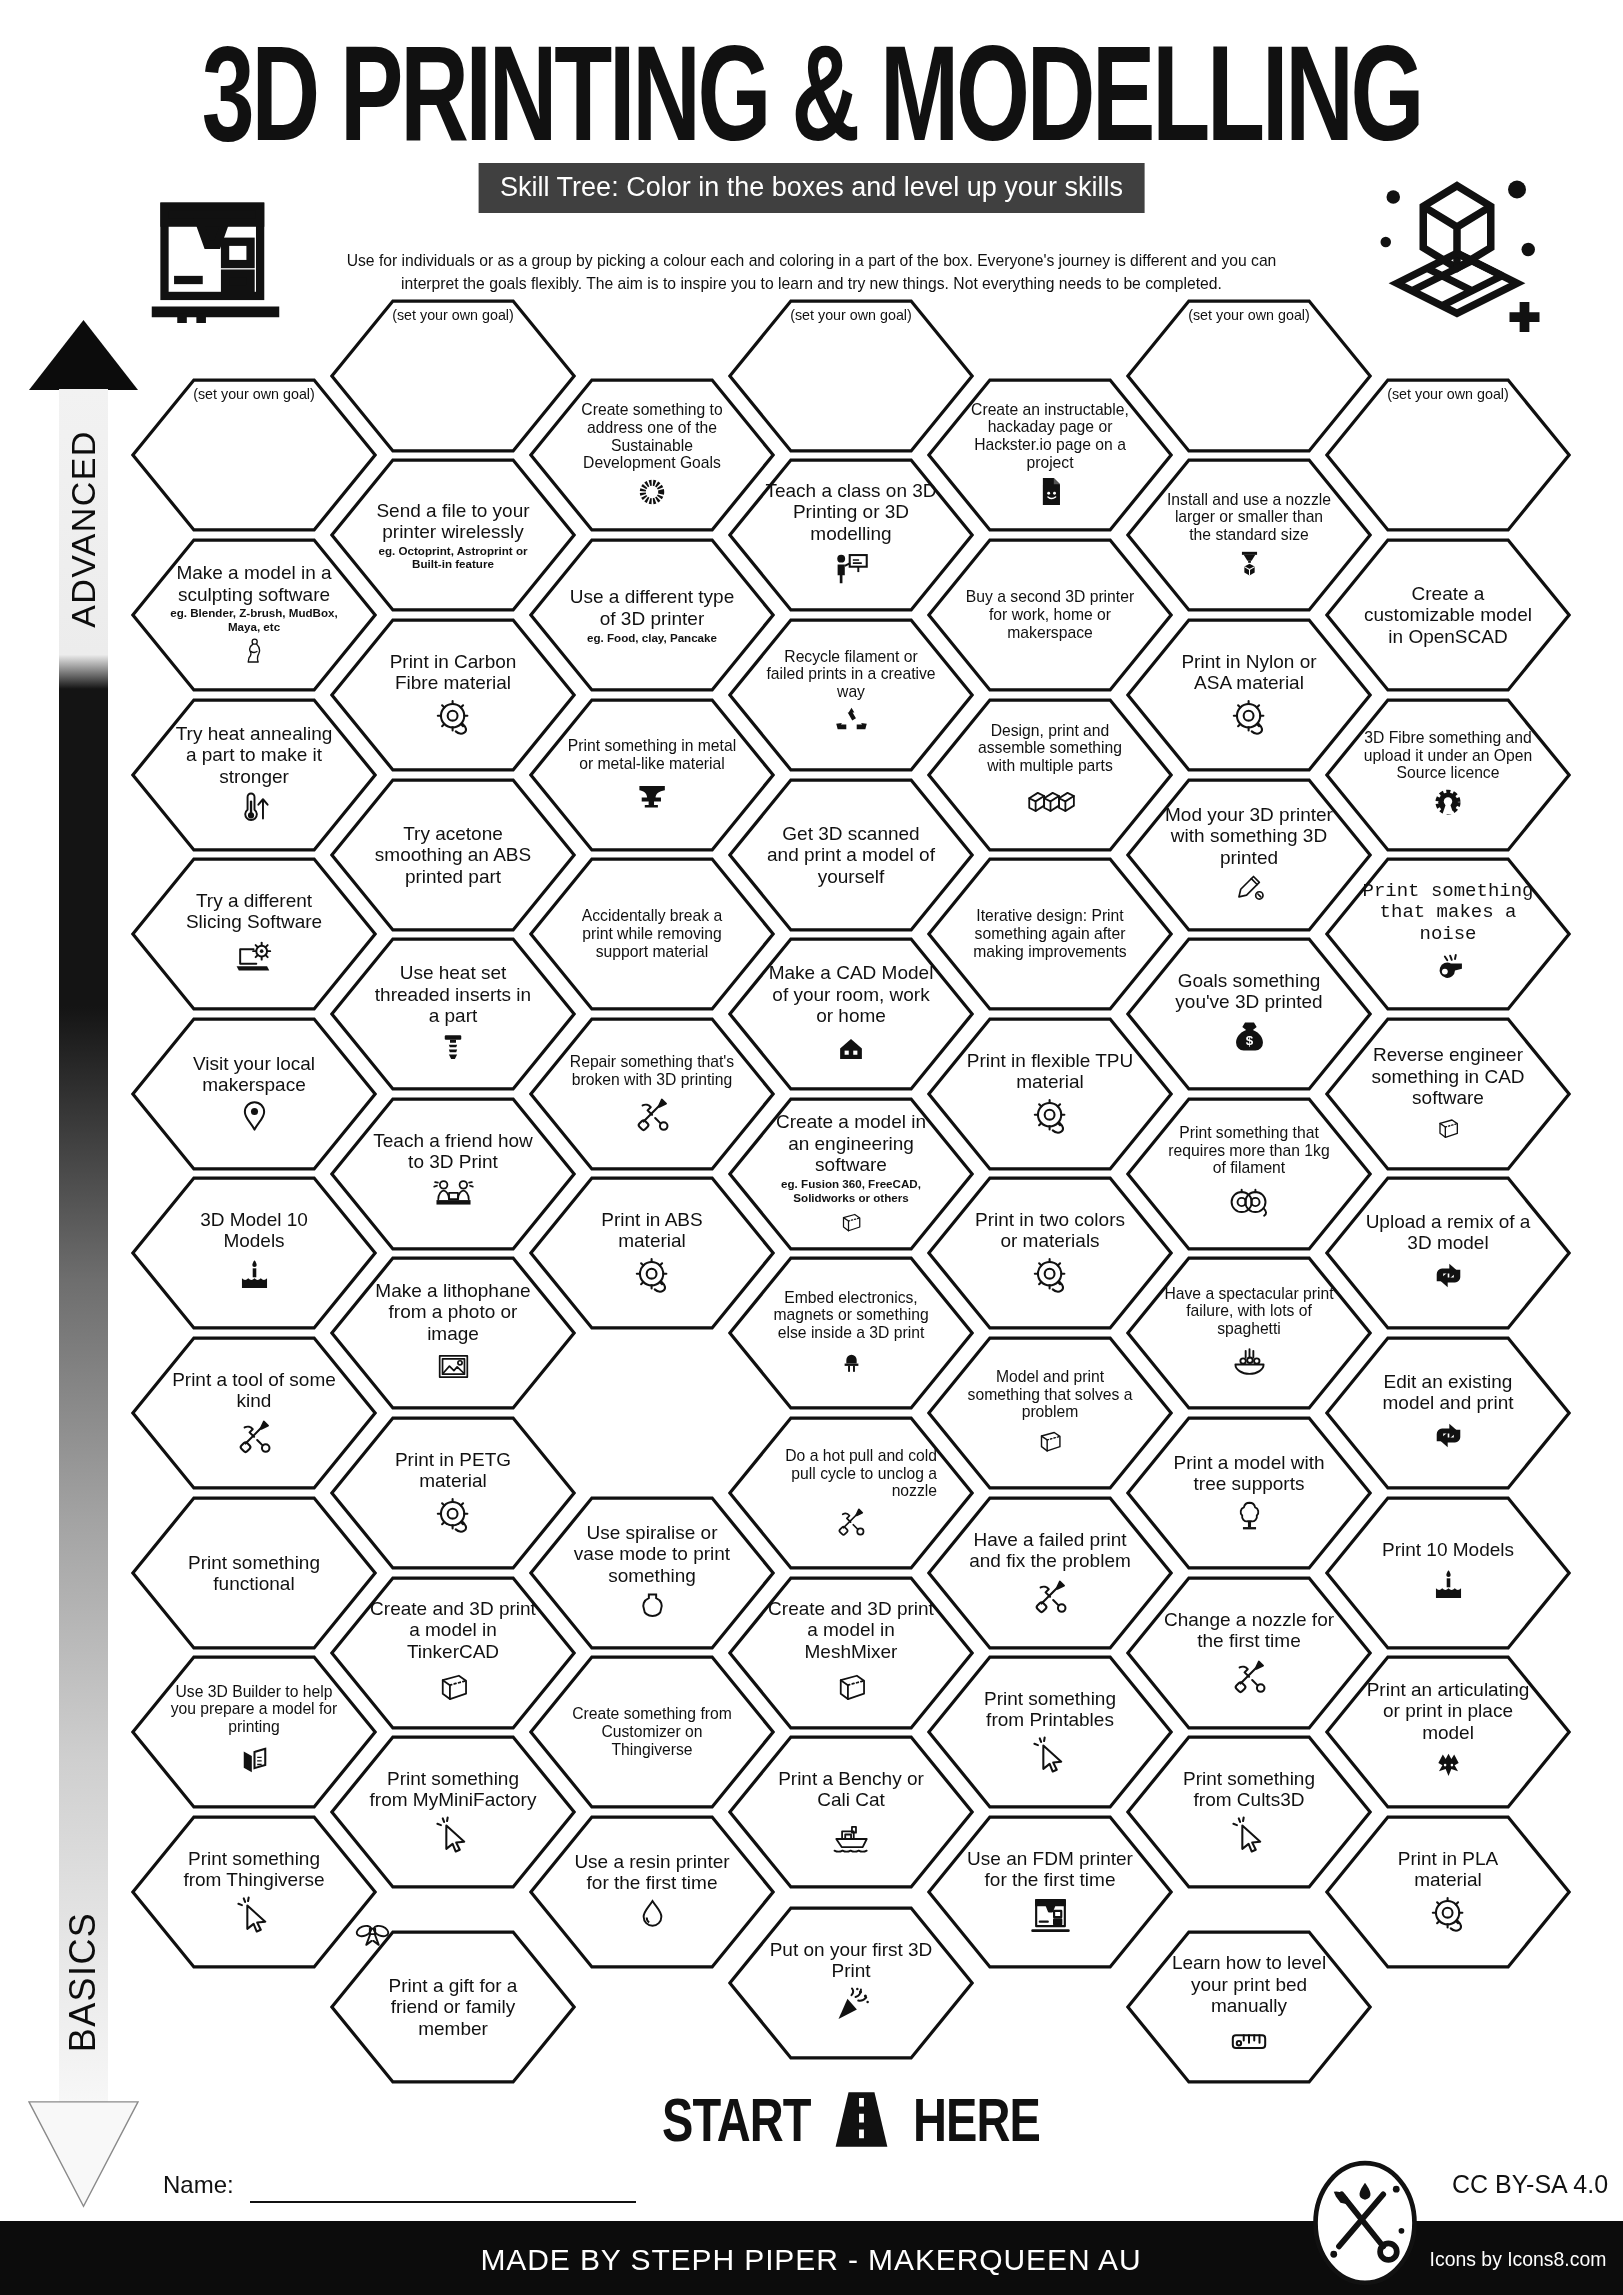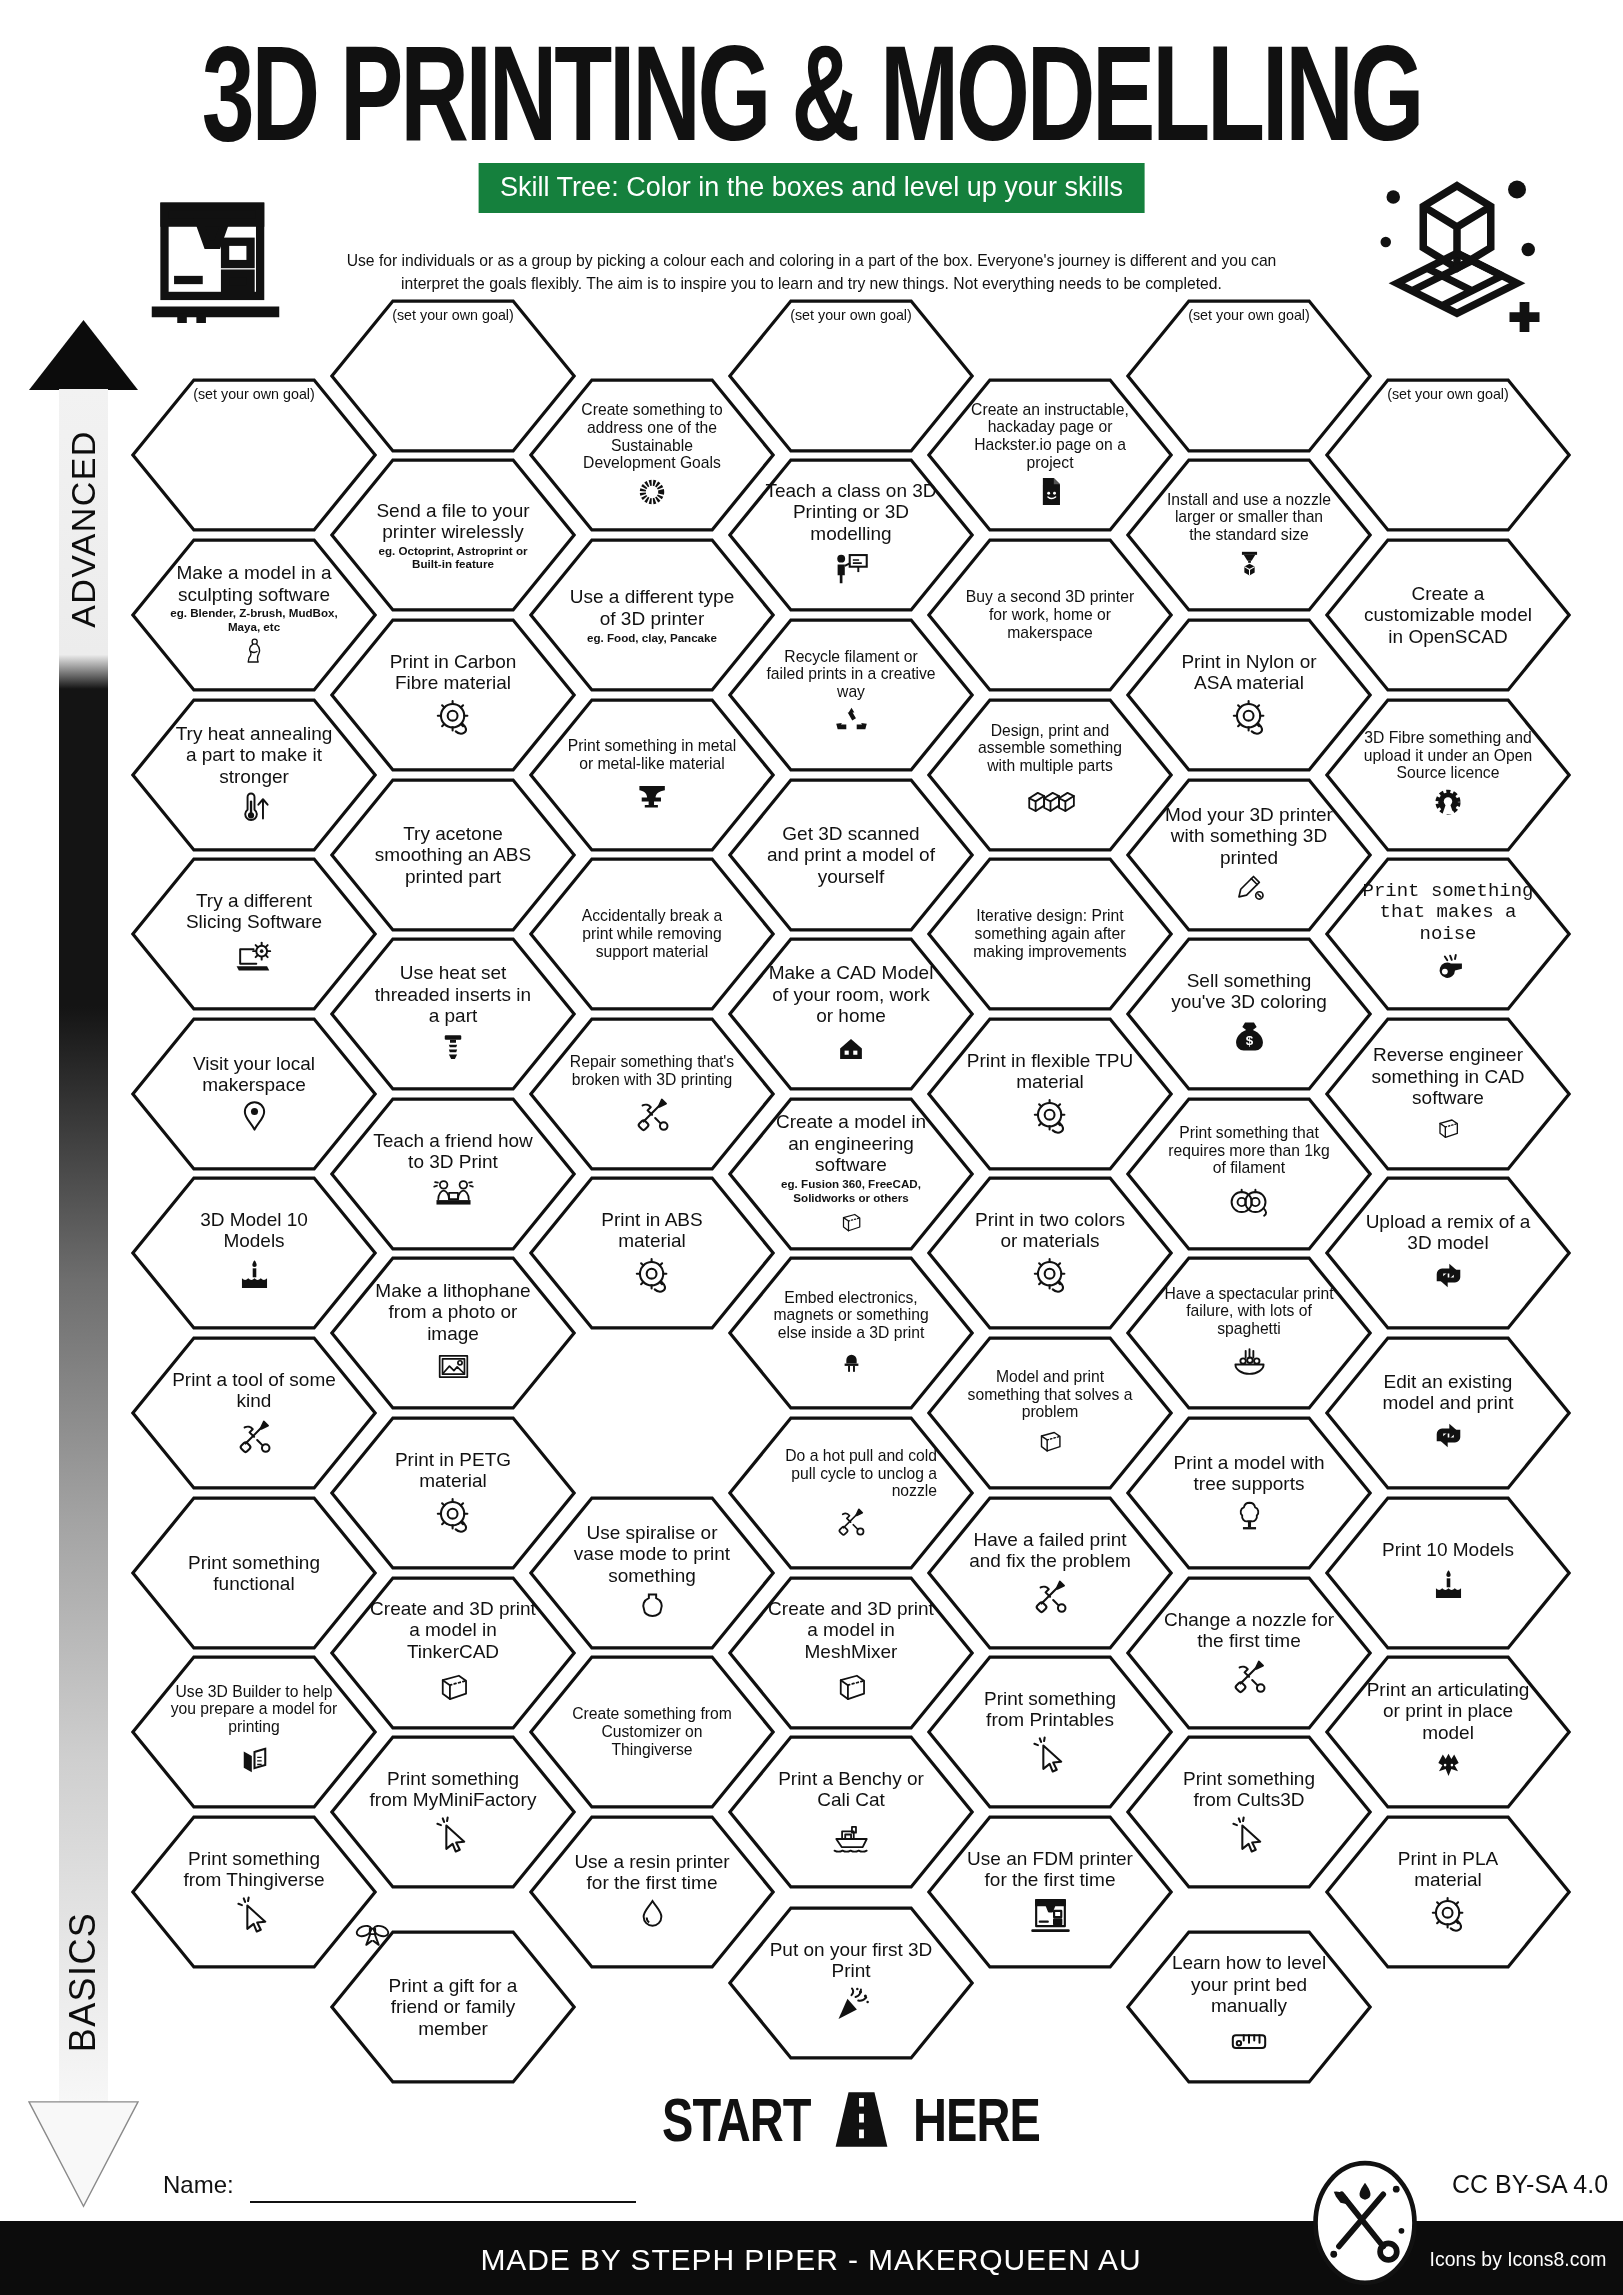--- a/index.html
+++ b/index.html
@@ -2,21 +2,21 @@
 <html style="font-size:7.4px"><head>
 <meta charset="utf-8">
 <style>
   html,body{margin:0;padding:0;background:#fff;}
   .page{position:relative;width:1623px;height:2295px;background:#ffffff;overflow:hidden;
         font-family:"Liberation Sans",sans-serif;color:#111;}
   .title{position:absolute;top:15.7px;left:0;width:100%;text-align:center;
          font-size:95px;font-weight:900;letter-spacing:-3.2px;white-space:nowrap;
          transform:scaleY(1.42);transform-origin:top center;}
   .subtitle{position:absolute;top:163px;left:50%;transform:translateX(-50%);
-            background:#15803d;color:#fff;font-size:27px;padding:9.3px 22px;white-space:nowrap;}
+            background:#404040;color:#fff;font-size:27px;padding:9.3px 22px;white-space:nowrap;}
   .desc{position:absolute;top:250px;left:50%;transform:translateX(-50%);width:1110px;
         text-align:center;font-size:15.7px;line-height:1.45;}
   .corner-icon{position:absolute;}
   
   .arrow-up{position:absolute;left:29px;top:320px;width:109px;height:70px;background:#0c0c0c;
             clip-path:polygon(50% 0,100% 100%,0 100%);}
   .arrow-shaft{position:absolute;left:59px;top:389px;width:49px;height:1714px;
       background:linear-gradient(#f2f2f2 0%,#ececec 15.5%,#141414 17.5%,#141414 36%,
                  #6e6e6e 52%,#a3a3a3 66%,#cfcfcf 80%,#e9e9e9 92%,#f7f7f7 100%);}
   .vlabel{position:absolute;left:83px;transform:translate(-50%,-50%) rotate(180deg);
@@ -959,21 +959,21 @@
               <path d="M35.5 31.5 l4 4"></path>
             </g>
           </svg></div>
       </div>
     </div>
     <div class="hex" style="left: 1126px; top: 937px;">
       <svg class="hex-border" width="246" height="154" viewBox="0 0 532 332">
         <polygon points="136,4 396,4 528,166 396,328 136,328 4,166" fill="#ffffff" stroke="#101010" stroke-width="7"></polygon>
       </svg>
       <div class="hex-content">
-        <div class="hex-label" style="font-size: 19px;">Sell something you've 3D coloring</div>
+        <div class="hex-label" style="font-size: 19px;">Goals something you've 3D printed</div>
         <div class="hex-icon"><svg viewBox="0 0 48 48" width="43" height="43">
             <g fill="#111">
               <path d="M19 8.5 h10 l3 5 -4.2 3.2 c8.2 3.3 11.2 9.3 11.2 14.3 a8.5 8.5 0 0 1 -8.5 8.5 h-13 a8.5 8.5 0 0 1 -8.5 -8.5 c0-5 3-11 11.2-14.3 L16 13.5z"></path>
               <text x="24" y="33.5" font-size="15" fill="#fff" text-anchor="middle" font-family="Liberation Sans, sans-serif" font-weight="bold">$</text>
             </g>
           </svg></div>
       </div>
     </div>
     <div class="hex" style="left: 1126px; top: 1097px;">
       <svg class="hex-border" width="246" height="154" viewBox="0 0 532 332">

